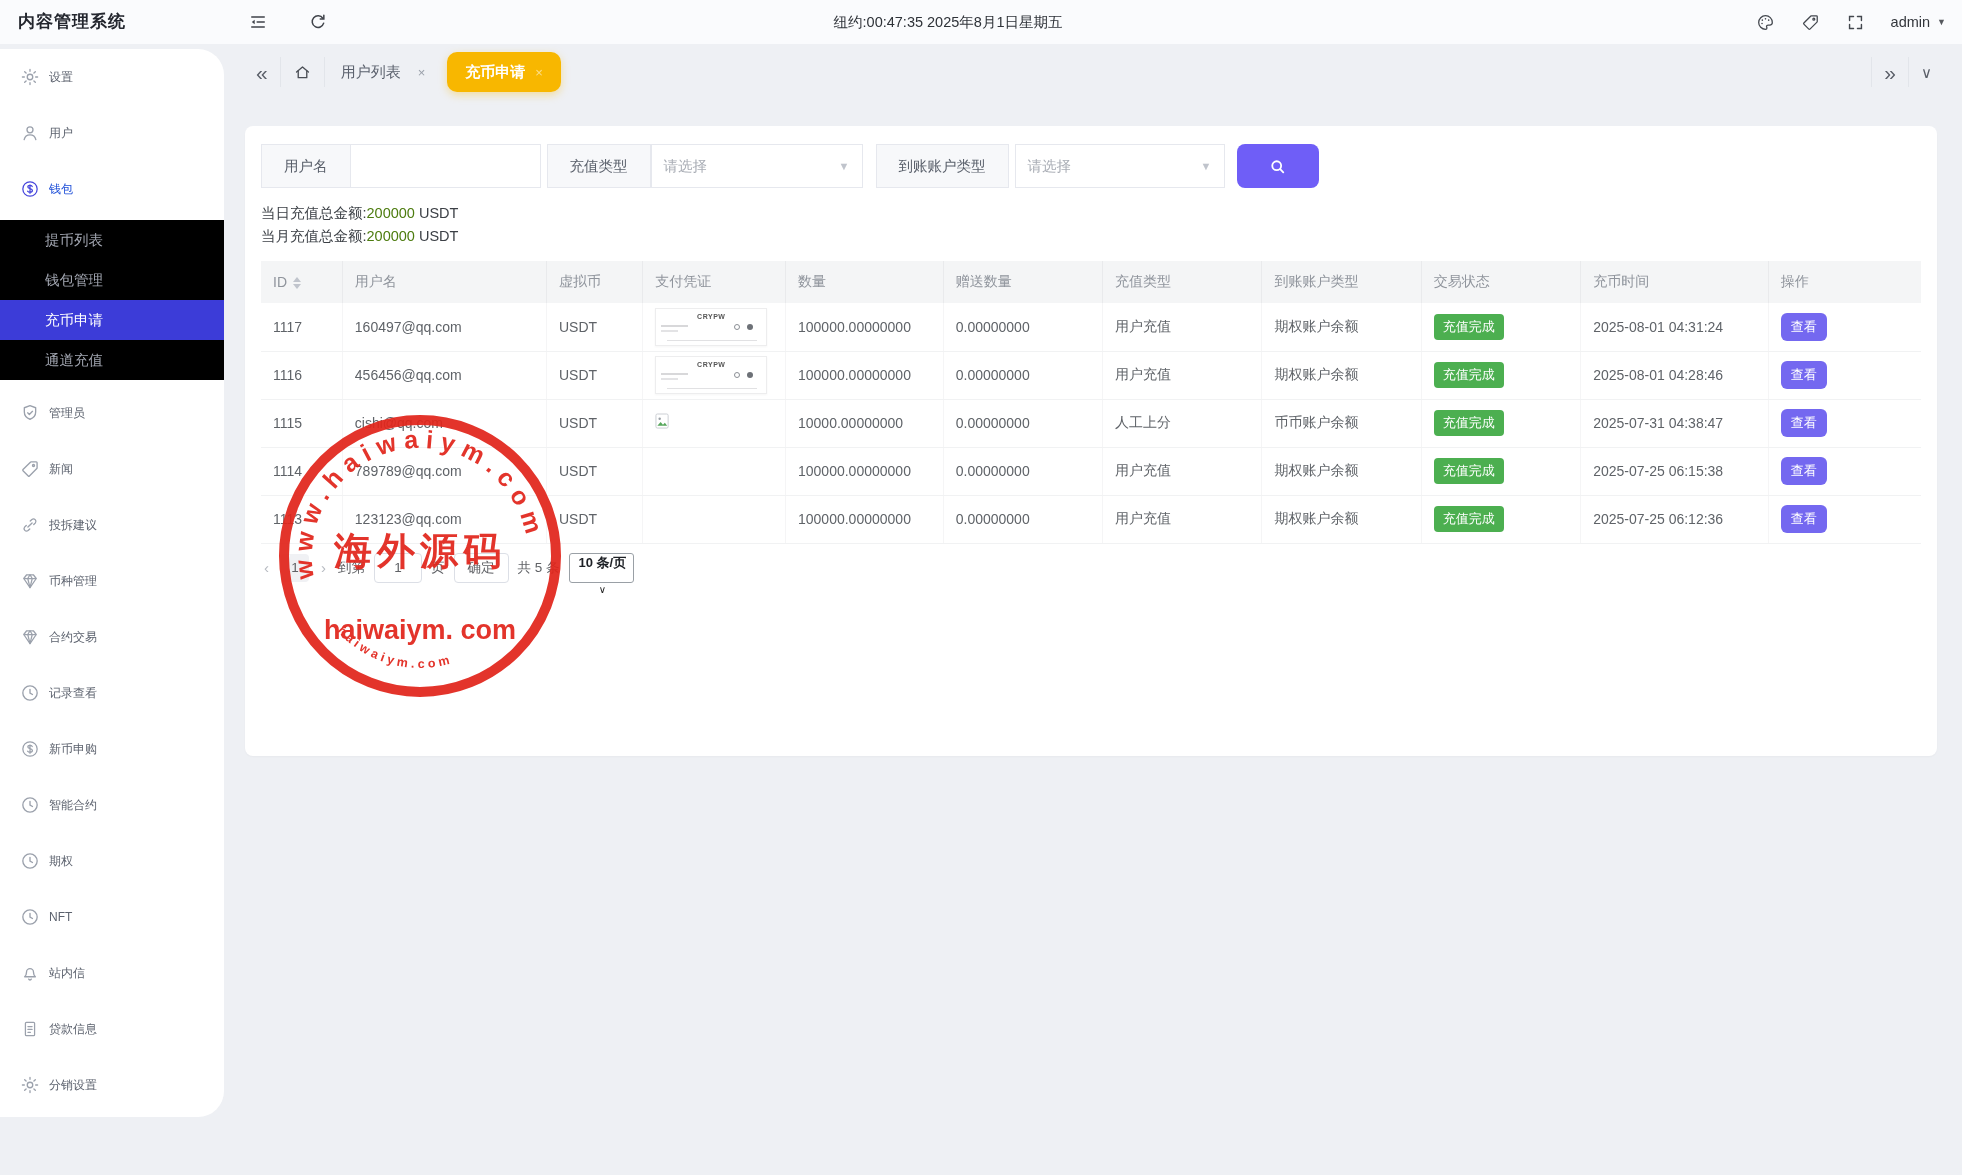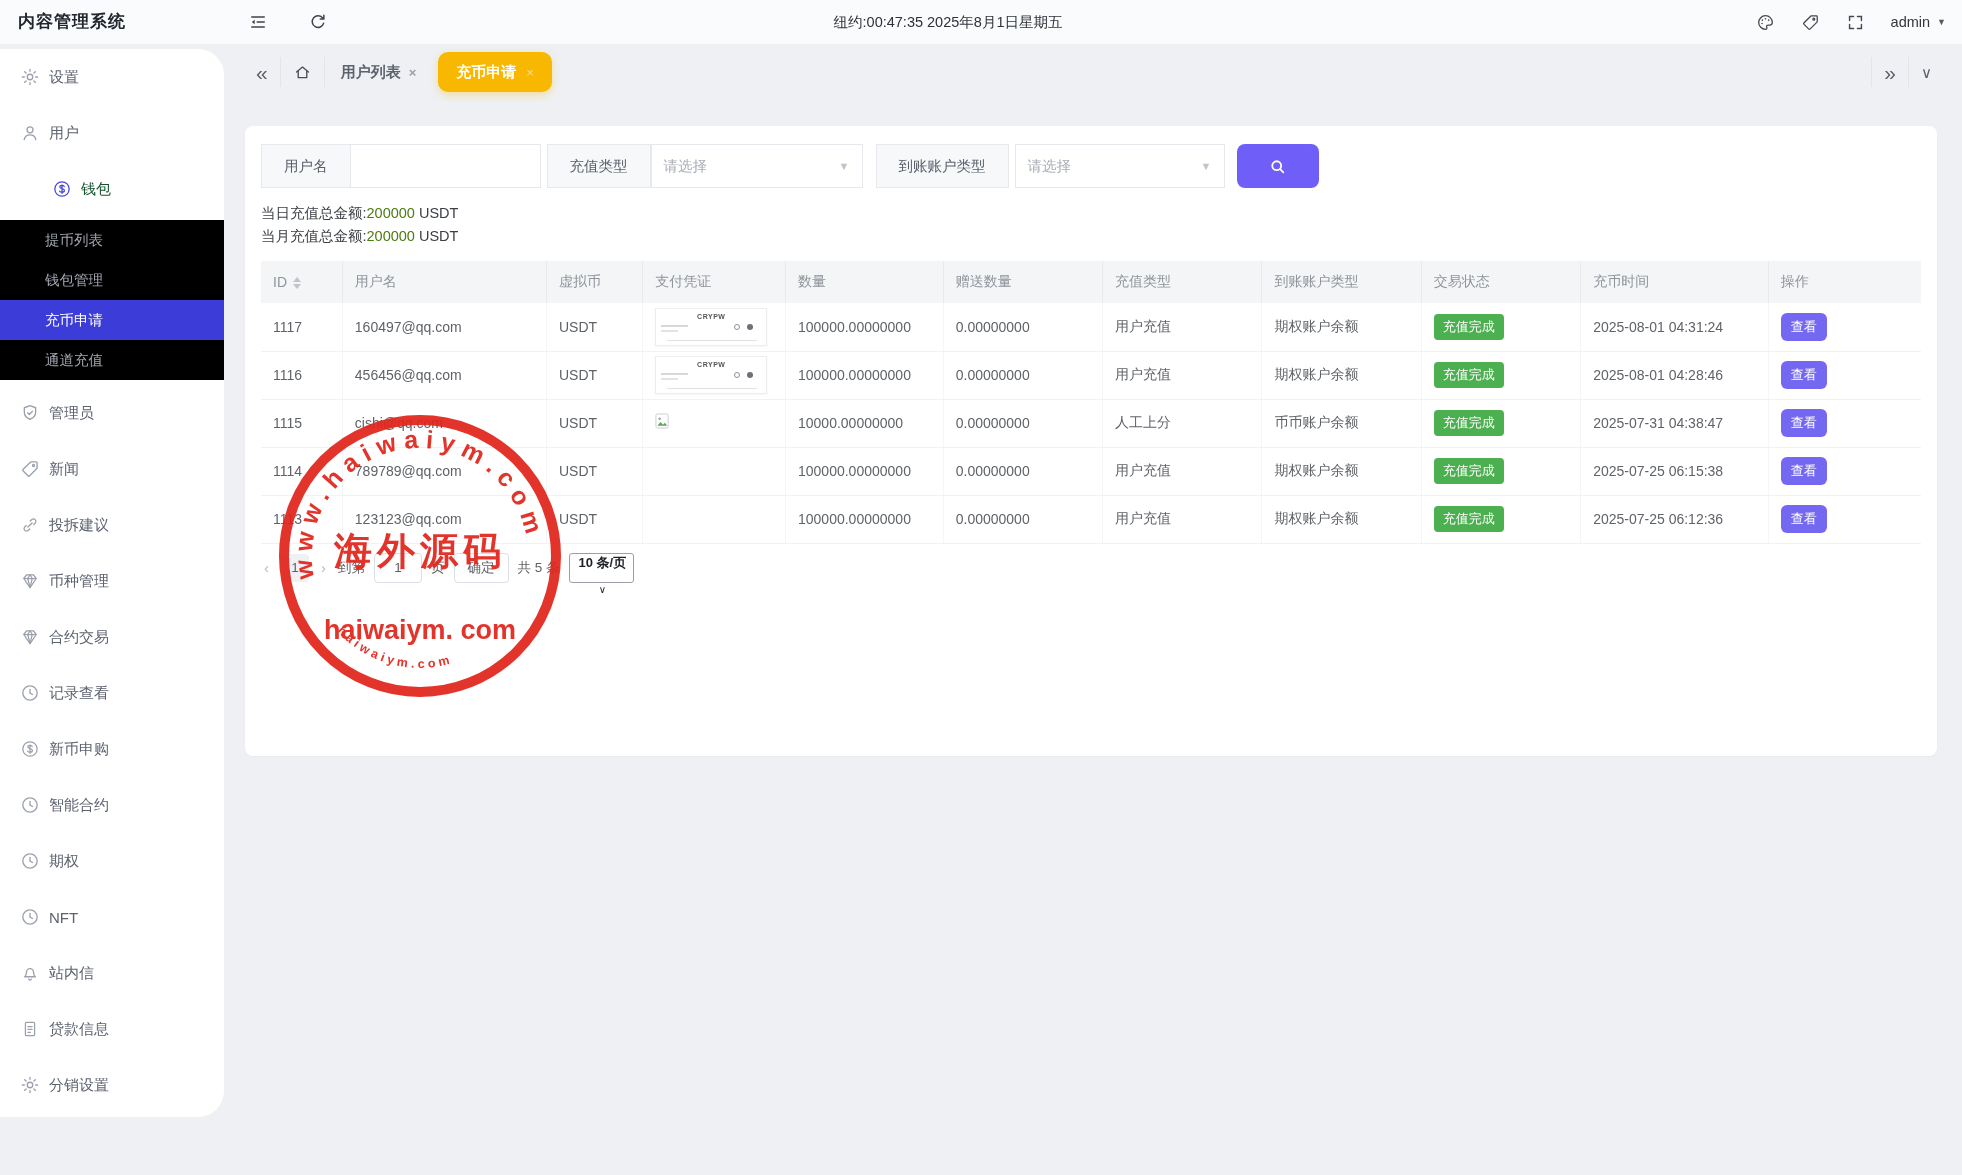--- a/index.html
+++ b/index.html
@@ -17,37 +17,37 @@
   .clock-text { position:absolute; left:948px; top:0; height:44px; line-height:44px; transform:translateX(-50%); font-size:14.5px; color:#2e3238; white-space:nowrap; }
   .hd-right { position:absolute; right:16px; top:0; height:44px; display:flex; align-items:center; gap:26px; }
   .hd-right .hd-ric { width:19px; height:19px; color:#43474e; cursor:pointer; }
   .hd-right .hd-ric svg { width:19px; height:19px; display:block; }
   .admin-wrap { display:flex; align-items:center; gap:7px; cursor:pointer; }
   .admin-name { font-size:14.5px; color:#33363c; }
   .admin-caret { font-size:9px; color:#55585e; }
 
   
   .sidebar { position:absolute; left:0; top:49px; width:224px; height:1068px; background:#fff; border-radius:0 26px 26px 0; z-index:5; }
-  .side-item { height:56px; display:flex; align-items:center; padding-left:20px; gap:9px; color:#5c626e; font-size:15px; cursor:pointer; }
+  .side-item { height:56px; display:flex; align-items:center; padding-left:20px; gap:9px; color:#5c626e; font-size:12px; cursor:pointer; }
   .side-ic { width:20px; height:20px; color:#9ba1ac; flex:0 0 20px; }
   .side-ic svg { width:20px; height:20px; display:block; }
-  .side-item.parent-active { color:#14532d;margin-left:32px; }
+  .side-item.parent-active { color:#1d4ed8; }
   .side-item.parent-active .side-ic { color:#4646dc; }
   .submenu { background:#000000; margin-top:3px; }
   .sub-item { height:40px; display:flex; align-items:center; padding-left:45px; font-size:14.5px; color:#a2a6b1; cursor:pointer; }
   .sub-item.active { background:#3c3cd8; color:#ffffff; }
   .side-rest { margin-top:5px; }
 
   
   .tabbar { position:absolute; left:244px; top:44px; width:1718px; height:56px; display:flex; align-items:center; padding-right:18px; }
   .tb-btn { color:#5a5f68; cursor:pointer; display:flex; align-items:center; padding:0 12px; height:56px; }
   .tb-btn .glyph { font-size:21px; line-height:1; }
   .tb-btn svg { width:19px; height:19px; display:block; color:#4a4e55; }
   .vsep { width:1px; height:30px; background:#e2e5ea; }
-  .tab { display:flex; align-items:center; gap:8px; color:#5c626e; font-size:15px; padding:0 16px; height:56px; cursor:pointer;font-weight:bold; }
+  .tab { display:flex; align-items:center; gap:17px; color:#5c626e; font-size:15px; padding:0 16px; height:56px; cursor:pointer; }
   .tab .x { color:#9aa0aa; font-size:13px; }
   .tab-active { background:#f8b700; color:#fff; font-weight:bold; height:40px; border-radius:10px; display:flex; align-items:center; gap:10px; padding:0 18px; margin-left:6px; cursor:pointer; box-shadow:0 3px 8px rgba(248,183,0,.35); font-size:15px; }
   .tab-active .x { color:rgba(255,255,255,.55); font-weight:normal; font-size:13px; }
   .tb-spacer { flex:1; }
 
   
   .card { position:absolute; left:245px; top:126px; width:1692px; height:630px; background:#fff; border-radius:8px; padding:6px 16px; box-shadow:0 1px 2px rgba(31,35,41,.03); }
 
   .filters { display:flex; align-items:center; margin-top:12px; height:44px; }
   .f-label { height:44px; display:flex; align-items:center; justify-content:center; padding:0 22px; background:#f7f8fa; border:1px solid #e6e8ee; color:#595f6a; font-size:14.5px; white-space:nowrap; }

